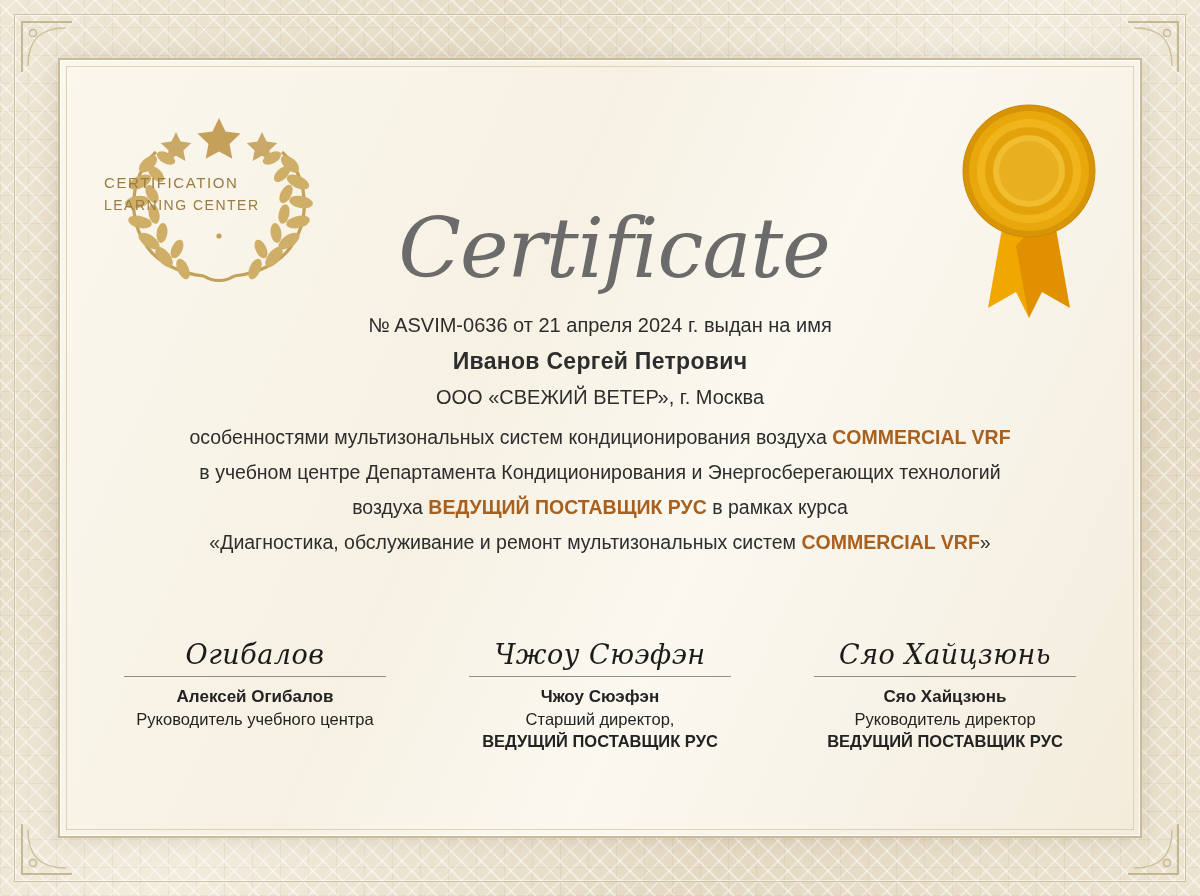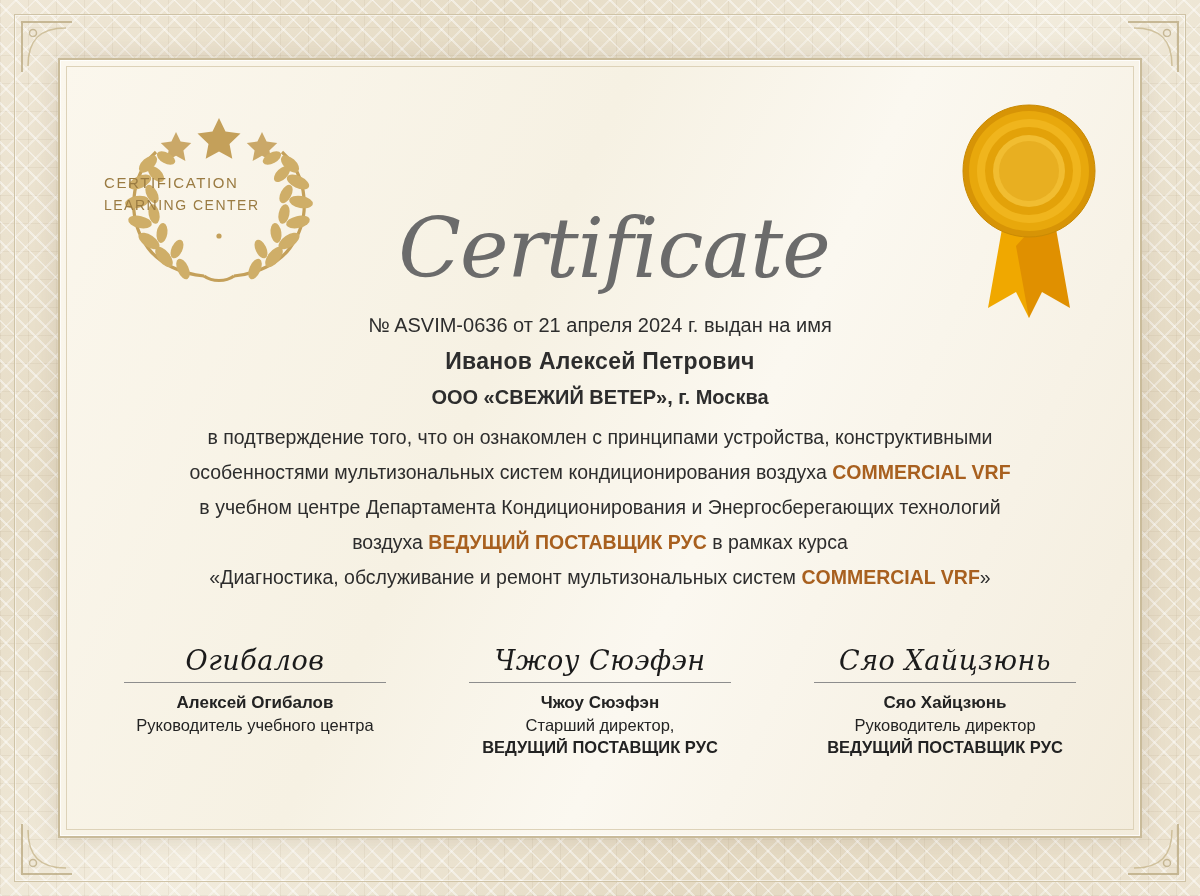--- a/index.html
+++ b/index.html
@@ -120,39 +120,39 @@
   }
   .line-number { font-size: 20px; margin-bottom: 6px; }
   .line-name {
     font-size: 23px;
     font-weight: bold;
     letter-spacing: 0.3px;
     margin-bottom: 6px;
   }
   .line-company {
     font-size: 20px;
-    font-weight: bold;
+    font-weight: normal;
     margin-bottom: 10px;
   }
   .para { font-size: 19.5px; line-height: 31px; }
   .hl {
     color: #a8601f;
     font-weight: bold;
   }
   .hl2 {
     color: #a8601f;
     font-weight: bold;
   }
 
   
   .signatures {
     position: absolute;
     left: 0;
     right: 0;
-    bottom: 72px;
+    bottom: 78px;
     display: flex;
     justify-content: space-between;
     padding: 0 34px;
   }
   .sig {
     width: 310px;
     text-align: center;
     position: relative;
   }
   .sig-img {
@@ -280,24 +280,23 @@
         <circle cx="75" cy="75" r="44" fill="#e3a209"></circle>
         <circle cx="75" cy="75" r="36" fill="#f3c238" opacity="0.85"></circle>
         <circle cx="75" cy="75" r="30" fill="#d79406" opacity="0.35"></circle>
       </g>
     </svg>
 
     <div class="title">Certificate</div>
 
     <div class="body-block">
       <div class="line line-number">№ ASVIM-0636 от 21 апреля 2024 г. выдан на имя</div>
-      <div class="line line-name">Иванов Алексей Петрович</div>
+      <div class="line line-name">Иванов Сергей Петрович</div>
       <div class="line line-company">ООО «СВЕЖИЙ ВЕТЕР», г. Москва</div>
 
-      <div class="line para">в подтверждение того, что он ознакомлен с принципами устройства, конструктивными</div>
       <div class="line para">
         <span>особенностями мультизональных систем кондиционирования воздуха </span><span class="hl">COMMERCIAL VRF</span>
       </div>
       <div class="line para">в учебном центре Департамента Кондиционирования и Энергосберегающих технологий</div>
       <div class="line para">
         <span>воздуха </span><span class="hl2">ВЕДУЩИЙ ПОСТАВЩИК РУС</span><span> в рамках курса</span>
       </div>
       <div class="line para">
         <span>«Диагностика, обслуживание и ремонт мультизональных систем </span><span class="hl">COMMERCIAL VRF</span><span>»</span>
       </div>

